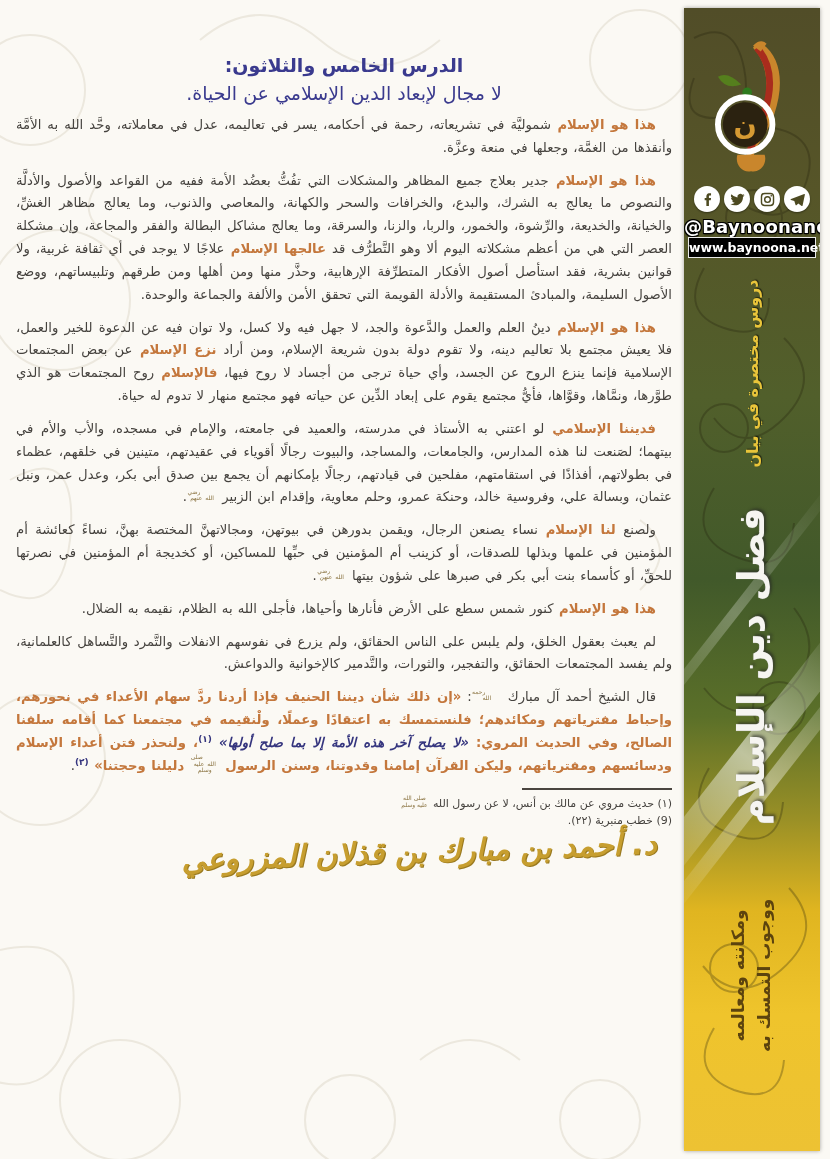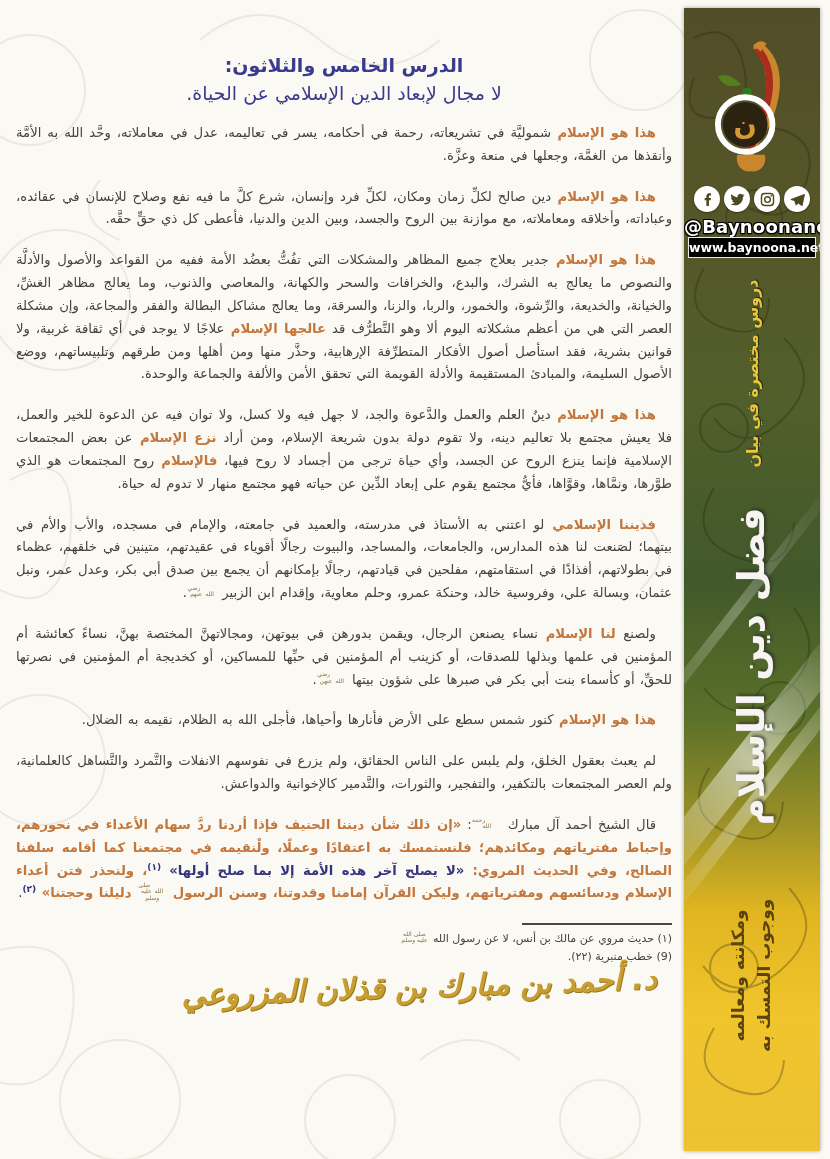--- a/index.html
+++ b/index.html
@@ -5,23 +5,23 @@
   html,body{margin:0;padding:0;}
   body{font-family:"DejaVu Sans",sans-serif;background:#e8e6e0;}
   .page{position:relative;width:830px;height:1159px;background:#fbf9f4;overflow:hidden;margin:0 auto;}
   .bg-pattern{position:absolute;left:0;top:0;z-index:0;}
 
   
   .content{position:absolute;top:0;left:16px;width:656px;height:970px;direction:rtl;z-index:2;}
   .title-block{margin-top:54px;text-align:center;}
   h1.lesson-title{margin:0;font-size:19px;font-weight:bold;color:var(--heading);letter-spacing:0;}
   h2.lesson-subtitle{margin:6px 0 10px 0;font-size:19px;font-weight:normal;color:var(--heading);}
-  .para{margin:18px 0;font-size:13.2px;line-height:1.73;color:var(--body);text-align:justify;text-indent:16px;word-spacing:1px;}
+  .para{margin:10px 0;font-size:13.2px;line-height:1.73;color:var(--body);text-align:justify;text-indent:16px;word-spacing:1px;}
   .seg-accent{color:var(--accent);font-weight:bold;}
-  .seg-quote{color:var(--quote);font-weight:bold;}
+  .seg-quote{color:var(--quote);font-weight:bold;font-style:italic;}
   .seg-sup{font-size:9px;vertical-align:5px;color:var(--quote);font-weight:bold;}
   .seg-hon{display:inline-block;font-size:6px;line-height:1.05;max-width:30px;text-align:center;color:#8a7340;vertical-align:middle;transform:translateY(-2px);}
   .footnote-sep{width:150px;border-top:2px solid #4a4540;margin:10px 0 6px 0;}
   .footnote{margin:1px 0;font-size:11px;line-height:1.5;color:var(--body);}
   .signature{margin-top:4px;margin-left:150px;text-align:center;font-size:30px;font-weight:bold;font-style:italic;color:#c79e2f;text-shadow:1px 1px 0 #9a7a20;transform:rotate(-2deg);}
 
   
   .sidebar{position:absolute;top:8px;right:10px;width:136px;height:1143px;z-index:3;overflow:hidden;
     background:linear-gradient(180deg,#514d28 0%,#565528 16%,#515f2b 34%,#41592a 50%,#5b7029 62%,#9a9026 71%,#e0b520 79%,#efc42c 88%,#edc233 100%);
     box-shadow:0 0 4px rgba(0,0,0,.35);}
@@ -71,27 +71,26 @@
   </svg>
 
   <main class="content">
     <div class="title-block">
       <h1 class="lesson-title">الدرس الخامس والثلاثون:</h1>
       <h2 class="lesson-subtitle">لا مجال لإبعاد الدين الإسلامي عن الحياة.</h2>
     </div>
 
     <div id="paragraphs">
         <p class="para"><span class="seg-accent">هذا هو الإسلام </span><span>شموليَّة في تشريعاته، رحمة في أحكامه، يسر في تعاليمه، عدل في معاملاته، وحَّد الله به الأمَّة وأنقذها من الغمَّة، وجعلها في منعة وعزَّة.</span></p>
-        <p class="para"><span class="seg-accent">هذا هو الإسلام </span><span>دين صالح لكلِّ زمان ومكان، لكلِّ فرد وإنسان، شرع كلَّ ما فيه نفع وصلاح للإنسان في عقائده، وعباداته، وأخلاقه ومعاملاته، مع موازنة بين الروح والجسد، وبين الدين والدنيا، فأعطى كل ذي حقٍّ حقَّه.</span></p>
         <p class="para"><span class="seg-accent">هذا هو الإسلام </span><span>جدير بعلاج جميع المظاهر والمشكلات التي تفُتُّ بعضُد الأمة ففيه من القواعد والأصول والأدلَّة والنصوص ما يعالج به الشرك، والبدع، والخرافات والسحر والكهانة، والمعاصي والذنوب، وما يعالج مظاهر الغشِّ، والخيانة، والخديعة، والرِّشوة، والخمور، والربا، والزنا، والسرقة، وما يعالج مشاكل البطالة والفقر والمجاعة، وإن مشكلة العصر التي هي من أعظم مشكلاته اليوم ألا وهو التَّطرُّف قد </span><span class="seg-accent">عالجها الإسلام </span><span>علاجًا لا يوجد في أي ثقافة غربية، ولا قوانين بشرية، فقد استأصل أصول الأفكار المتطرِّفة الإرهابية، وحذَّر منها ومن أهلها ومن طرقهم وتلبيساتهم، ووضع الأصول السليمة، والمبادئ المستقيمة والأدلة القويمة التي تحقق الأمن والألفة والجماعة والوحدة.</span></p>
         <p class="para"><span class="seg-accent">هذا هو الإسلام </span><span>دينُ العلم والعمل والدَّعوة والجد، لا جهل فيه ولا كسل، ولا توان فيه عن الدعوة للخير والعمل، فلا يعيش مجتمع بلا تعاليم دينه، ولا تقوم دولة بدون شريعة الإسلام، ومن أراد </span><span class="seg-accent">نزع الإسلام </span><span>عن بعض المجتمعات الإسلامية فإنما ينزع الروح عن الجسد، وأي حياة ترجى من أجساد لا روح فيها، </span><span class="seg-accent">فالإسلام </span><span>روح المجتمعات هو الذي طوَّرها، ونمَّاها، وقوَّاها، فأيُّ مجتمع يقوم على إبعاد الدِّين عن حياته فهو مجتمع منهار لا تدوم له حياة.</span></p>
         <p class="para"><span class="seg-accent">فديننا الإسلامي </span><span>لو اعتني به الأستاذ في مدرسته، والعميد في جامعته، والإمام في مسجده، والأب والأم في بيتهما؛ لصَنعت لنا هذه المدارس، والجامعات، والمساجد، والبيوت رجالًا أقوياء في عقيدتهم، متينين في خلقهم، عظماء في بطولاتهم، أفذاذًا في استقامتهم، مفلحين في قيادتهم، رجالًا بإمكانهم أن يجمع بين صدق أبي بكر، وعدل عمر، ونبل عثمان، وبسالة علي، وفروسية خالد، وحنكة عمرو، وحلم معاوية، وإقدام ابن الزبير </span><span class="seg-hon">رضي الله عنهم</span><span>.</span></p>
         <p class="para"><span>ولصنع </span><span class="seg-accent">لنا الإسلام </span><span>نساء يصنعن الرجال، ويقمن بدورهن في بيوتهن، ومجالاتهنَّ المختصة بهنَّ، نساءً كعائشة أم المؤمنين في علمها وبذلها للصدقات، أو كزينب أم المؤمنين في حبِّها للمساكين، أو كخديجة أم المؤمنين في نصرتها للحقِّ، أو كأسماء بنت أبي بكر في صبرها على شؤون بيتها </span><span class="seg-hon">رضي الله عنهن</span><span>.</span></p>
         <p class="para"><span class="seg-accent">هذا هو الإسلام </span><span>كنور شمس سطع على الأرض فأنارها وأحياها، فأجلى الله به الظلام، نقيمه به الضلال.</span></p>
-        <p class="para"><span>لم يعبث بعقول الخلق، ولم يلبس على الناس الحقائق، ولم يزرع في نفوسهم الانفلات والتَّمرد والتَّساهل كالعلمانية، ولم العصر المجتمعات بالتكفير، والتفجير، والثورات، والتَّدمير كالإخوانية والدواعش.</span></p>
+        <p class="para"><span>لم يعبث بعقول الخلق، ولم يلبس على الناس الحقائق، ولم يزرع في نفوسهم الانفلات والتَّمرد والتَّساهل كالعلمانية، ولم يفسد المجتمعات الحقائق، والتفجير، والثورات، والتَّدمير كالإخوانية والدواعش.</span></p>
         <p class="para"><span>قال الشيخ أحمد آل مبارك </span><span class="seg-hon">رحمه الله</span><span>: </span><span class="seg-accent">«إن ذلك شأن ديننا الحنيف فإذا أردنا ردَّ سهام الأعداء في نحورهم، وإحباط مفترياتهم ومكائدهم؛ فلنستمسك به اعتقادًا وعملًا، ولْنقيمه في مجتمعنا كما أقامه سلفنا الصالح، وفي الحديث المروي: </span><span class="seg-quote">«لا يصلح آخر هذه الأمة إلا بما صلح أولها» </span><span class="seg-sup">(١)</span><span class="seg-accent">، ولنحذر فتن أعداء الإسلام ودسائسهم ومفترياتهم، وليكن القرآن إمامنا وقدوتنا، وسنن الرسول </span><span class="seg-hon">صلى الله عليه وسلم</span><span class="seg-accent"> دليلنا وحجتنا» </span><span class="seg-sup">(٢)</span><span>.</span></p>
       </div>
 
     <div class="footnote-sep"></div>
     <div id="footnotes">
         <p class="footnote"><span>(١) حديث مروي عن مالك بن أنس، لا عن رسول الله </span><span class="seg-hon">صلى الله عليه وسلم</span></p>
         <p class="footnote"><span>(9) خطب منبرية (٢٢).</span></p>
       </div>
 
     <div class="signature">د. أحمد بن مبارك بن قذلان المزروعي</div>

